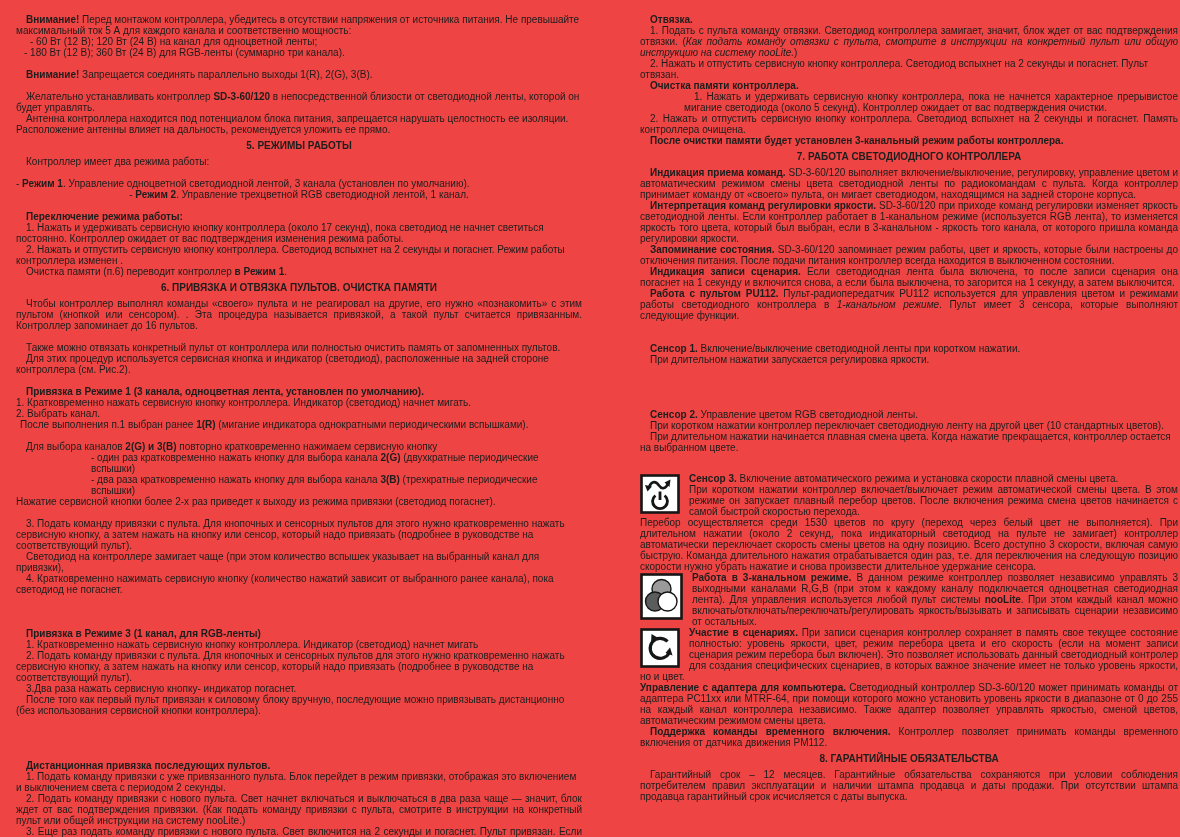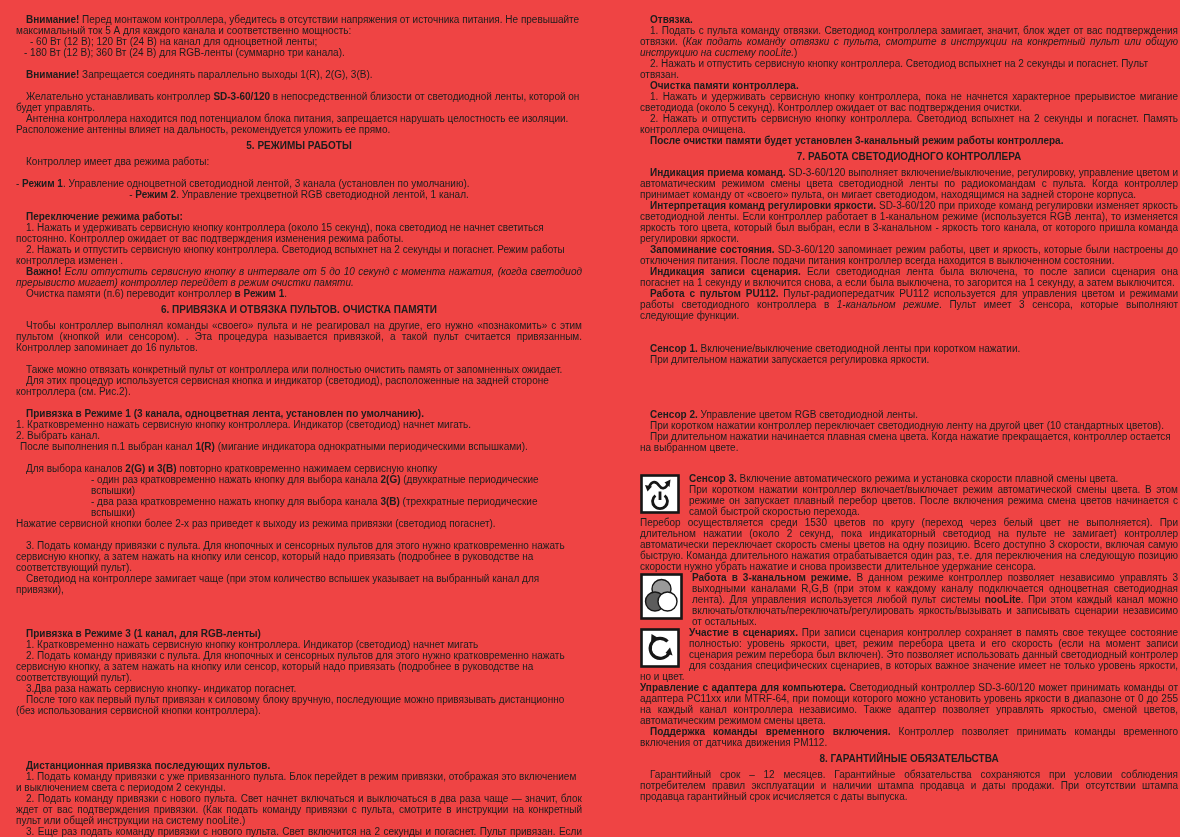--- a/index.html
+++ b/index.html
@@ -50,73 +50,73 @@
       <div class="block" style="margin-top: 11px;">
         <div class="para" style="text-indent: 0px;"><span>- </span><span style="font-weight: bold;">Режим 1</span><span>. Управление одноцветной светодиодной лентой, 3 канала (установлен по умолчанию).</span></div>
       </div>
       <div class="block">
         <div class="para" style="text-indent: 0px; text-align: center;"><span>- </span><span style="font-weight: bold;">Режим 2</span><span>. Управление трехцветной RGB светодиодной лентой, 1 канал.</span></div>
       </div>
       <div class="block" style="margin-top: 11px;">
         <div class="para" style="text-indent: 10px;"><span style="font-weight: bold;">Переключение режима работы:</span></div>
       </div>
       <div class="block">
-        <div class="para" style="text-indent: 10px;"><span>1. Нажать и удерживать сервисную кнопку контроллера (около 15 секунд), пока светодиод не начнет светиться постоянно. Контроллер ожидает от вас подтверждения изменения режима работы.</span></div>
+        <div class="para" style="text-indent: 10px;"><span>1. Нажать и удерживать сервисную кнопку контроллера (около 17 секунд), пока светодиод не начнет светиться постоянно. Контроллер ожидает от вас подтверждения изменения режима работы.</span></div>
       </div>
       <div class="block">
         <div class="para" style="text-indent: 10px;"><span>2. Нажать и отпустить сервисную кнопку контроллера. Светодиод вспыхнет на 2 секунды и погаснет. Режим работы контроллера изменен .</span></div>
       </div>
       <div class="block">
-        <div class="para j" style="text-indent: 10px;"><span style="font-weight: bold;">Важно!</span><span style="font-style: italic;"> Если отпустить сервисную кнопку в интервале от 5 до 10 секунд с момента нажатия, (когда светодиод прерывисто мигает) контроллер перейдет в режим очистки памяти.</span></div>
-      </div>
-      <div class="block">
         <div class="para" style="text-indent: 10px;"><span>Очистка памяти (п.6) переводит контроллер </span><span style="font-weight: bold;">в Режим 1</span><span>.</span></div>
       </div>
       <div class="block heading-block" style="margin-top: 5px;">
         <div class="para" style="text-indent: 10px;"><span>6. ПРИВЯЗКА И ОТВЯЗКА ПУЛЬТОВ. ОЧИСТКА ПАМЯТИ</span></div>
       </div>
       <div class="block" style="margin-top: 5px;">
         <div class="para j" style="text-indent: 10px;"><span>Чтобы контроллер выполнял команды «своего» пульта и не реагировал на другие, его нужно «познакомить» с этим пультом (кнопкой или сенсором). . Эта процедура называется привязкой, а такой пульт считается привязанным. Контроллер запоминает до 16 пультов.</span></div>
       </div>
       <div class="block" style="margin-top: 11px;">
-        <div class="para" style="text-indent: 10px;"><span>Также можно отвязать конкретный пульт от контроллера или  полностью очистить память от запомненных ожидает.</span></div>
+        <div class="para" style="text-indent: 10px;"><span>Также можно отвязать конкретный пульт от контроллера или  полностью очистить память от запомненных пультов.</span></div>
       </div>
       <div class="block">
         <div class="para" style="text-indent: 10px;"><span>Для этих процедур используется сервисная кнопка и индикатор (светодиод), расположенные на задней стороне контроллера (см. Рис.2).</span></div>
       </div>
       <div class="block" style="margin-top: 11px;">
         <div class="para" style="text-indent: 10px;"><span style="font-weight: bold;">Привязка в Режиме 1 (3 канала, одноцветная лента, установлен по умолчанию).</span></div>
       </div>
       <div class="block">
         <div class="para" style="text-indent: 0px;"><span>1. Кратковременно нажать сервисную кнопку контроллера. Индикатор (светодиод) начнет мигать.</span></div>
       </div>
       <div class="block">
         <div class="para" style="text-indent: 0px;"><span>2. Выбрать канал.</span></div>
       </div>
       <div class="block">
-        <div class="para" style="text-indent: 4px;"><span>После выполнения п.1 выбран канал </span><span style="font-weight: bold;">1(R)</span><span> (мигание индикатора однократными периодическими вспышками).</span></div>
+        <div class="para" style="text-indent: 4px;"><span>После выполнения п.1 выбран ранее </span><span style="font-weight: bold;">1(R)</span><span> (мигание индикатора однократными периодическими вспышками).</span></div>
       </div>
       <div class="block" style="margin-top: 11px;">
         <div class="para" style="text-indent: 10px;"><span>Для выбора каналов </span><span style="font-weight: bold;">2(G) и 3(B)</span><span> повторно кратковременно нажимаем сервисную кнопку</span></div>
       </div>
       <div class="block" style="padding-left: 75px;">
         <div class="para" style="text-indent: 0px;"><span>- один раз кратковременно нажать кнопку для выбора канала </span><span style="font-weight: bold;">2(G)</span><span> (двухкратные периодические вспышки)</span></div>
       </div>
       <div class="block" style="padding-left: 75px;">
         <div class="para" style="text-indent: 0px;"><span>- два раза кратковременно нажать кнопку для выбора канала </span><span style="font-weight: bold;">3(B)</span><span> (трехкратные периодические вспышки)</span></div>
       </div>
       <div class="block">
         <div class="para" style="text-indent: 0px;"><span>Нажатие сервисной кнопки более 2-х раз приведет к  выходу из режима привязки (светодиод погаснет).</span></div>
       </div>
       <div class="block" style="margin-top: 11px;">
         <div class="para" style="text-indent: 10px;"><span>3. Подать команду привязки с пульта. Для кнопочных и сенсорных пультов для этого нужно кратковременно нажать сервисную кнопку, а затем нажать на кнопку или сенсор, который надо привязать (подробнее в руководстве на соответствующий пульт).</span></div>
       </div>
       <div class="block">
         <div class="para" style="text-indent: 10px;"><span>Светодиод на контроллере замигает чаще (при этом количество вспышек указывает на выбранный канал для привязки),</span></div>
       </div>
+      <div class="block">
+        <div class="para" style="text-indent: 10px;"><span>4. Кратковременно нажимать сервисную кнопку (количество нажатий зависит от выбранного ранее канала), пока светодиод не погаснет.</span></div>
+      </div>
       <div class="block" style="margin-top: 33px;">
         <div class="para" style="text-indent: 10px;"><span style="font-weight: bold;">Привязка в Режиме 3 (1 канал, для RGB-ленты)</span></div>
       </div>
       <div class="block">
         <div class="para" style="text-indent: 10px;"><span>1. Кратковременно нажать сервисную кнопку контроллера. Индикатор (светодиод) начнет мигать</span></div>
       </div>
       <div class="block">
         <div class="para" style="text-indent: 10px;"><span>2. Подать команду привязки с пульта. Для кнопочных и сенсорных пультов для этого нужно кратковременно нажать сервисную кнопку, а затем нажать на кнопку или сенсор, который надо привязать (подробнее в руководстве на соответствующий пульт).</span></div>
       </div>
       <div class="block">
@@ -148,21 +148,21 @@
       <div class="block">
         <div class="para j" style="text-indent: 10px;"><span>1. Подать с пульта команду отвязки. Светодиод контроллера замигает, значит, блок ждет от вас подтверждения отвязки. (</span><span style="font-style: italic;">Как подать команду отвязки с пульта, смотрите в инструкции на конкретный пульт или общую инструкцию на систему nooLite.</span><span>)</span></div>
       </div>
       <div class="block">
         <div class="para" style="text-indent: 10px;"><span>2. Нажать и отпустить сервисную кнопку контроллера. Светодиод вспыхнет на 2 секунды и погаснет.  Пульт отвязан.</span></div>
       </div>
       <div class="block">
         <div class="para" style="text-indent: 10px;"><span style="font-weight: bold;">Очистка памяти контроллера.</span></div>
       </div>
       <div class="block">
-        <div class="para j" style="text-indent: 10px;"><span>1. Нажать и удерживать сервисную кнопку контроллера, пока не начнется характерное прерывистое мигание светодиода (около 5 секунд). Контроллер ожидает от вас подтверждения очистки.</span></div>
+        <div class="para j" style="text-indent: 10px; margin-left: 44px;"><span>1. Нажать и удерживать сервисную кнопку контроллера, пока не начнется характерное прерывистое мигание светодиода (около 5 секунд). Контроллер ожидает от вас подтверждения очистки.</span></div>
       </div>
       <div class="block">
         <div class="para j" style="text-indent: 10px;"><span>2. Нажать и отпустить сервисную кнопку контроллера. Светодиод вспыхнет на 2 секунды и погаснет.   Память контроллера очищена.</span></div>
       </div>
       <div class="block">
         <div class="para" style="text-indent: 10px;"><span style="font-weight: bold;">После очистки памяти будет установлен 3-канальный режим работы контроллера.</span></div>
       </div>
       <div class="block heading-block" style="margin-top: 5px;">
         <div class="para" style="text-indent: 10px;"><span>7. РАБОТА СВЕТОДИОДНОГО КОНТРОЛЛЕРА</span></div>
       </div>

